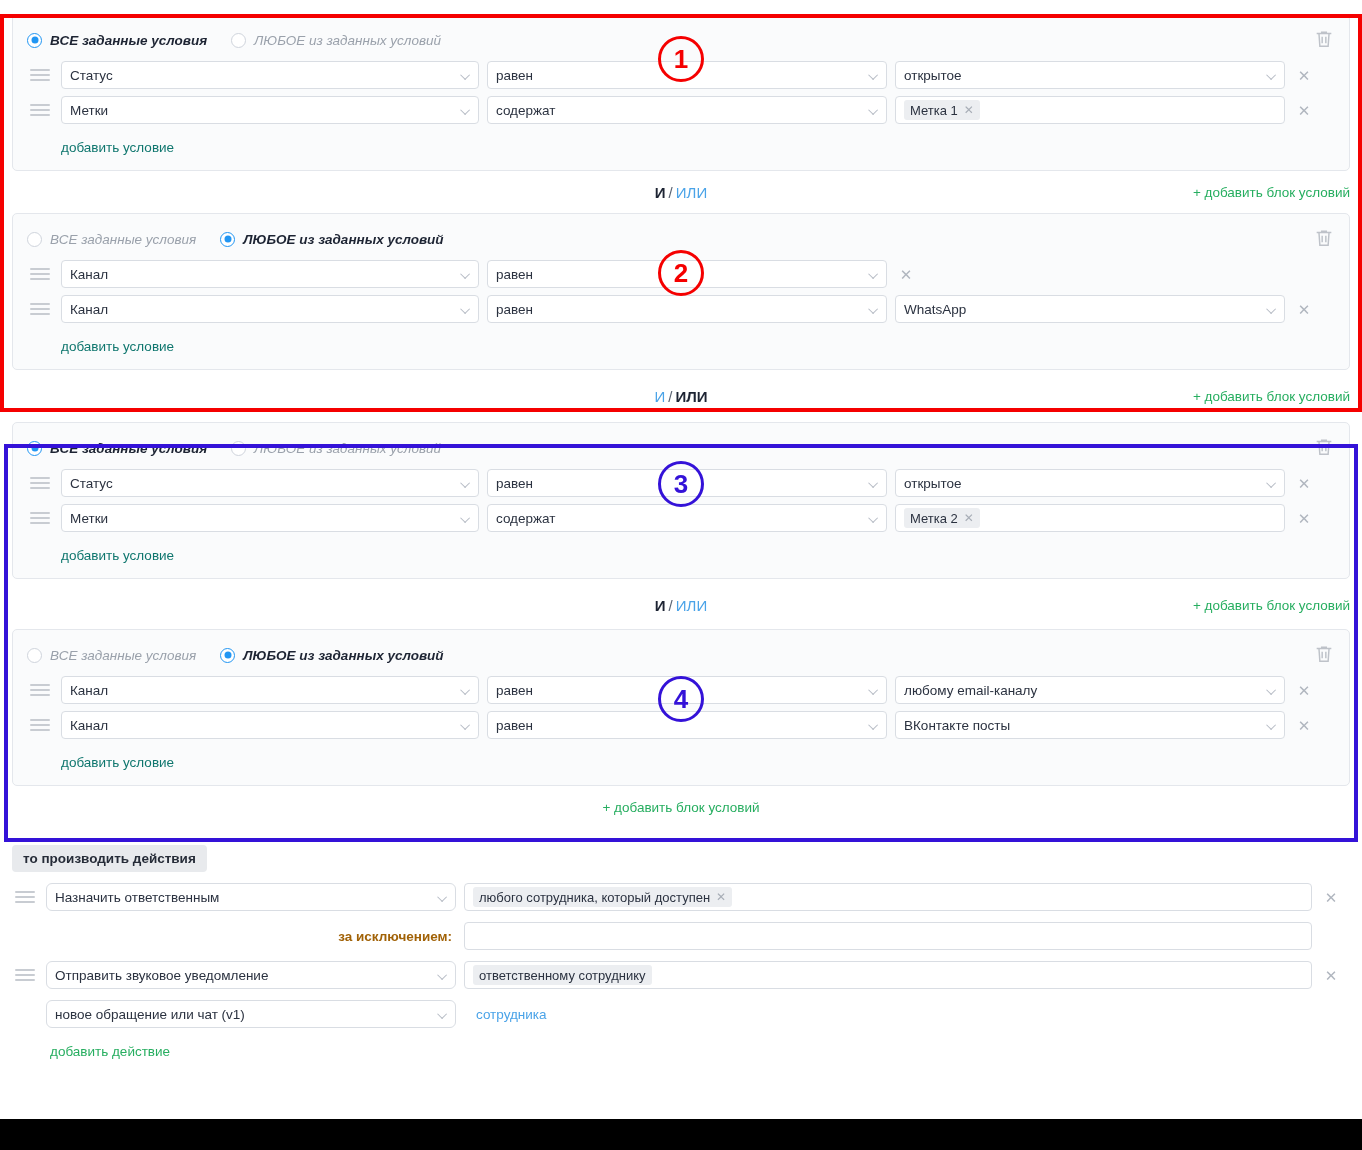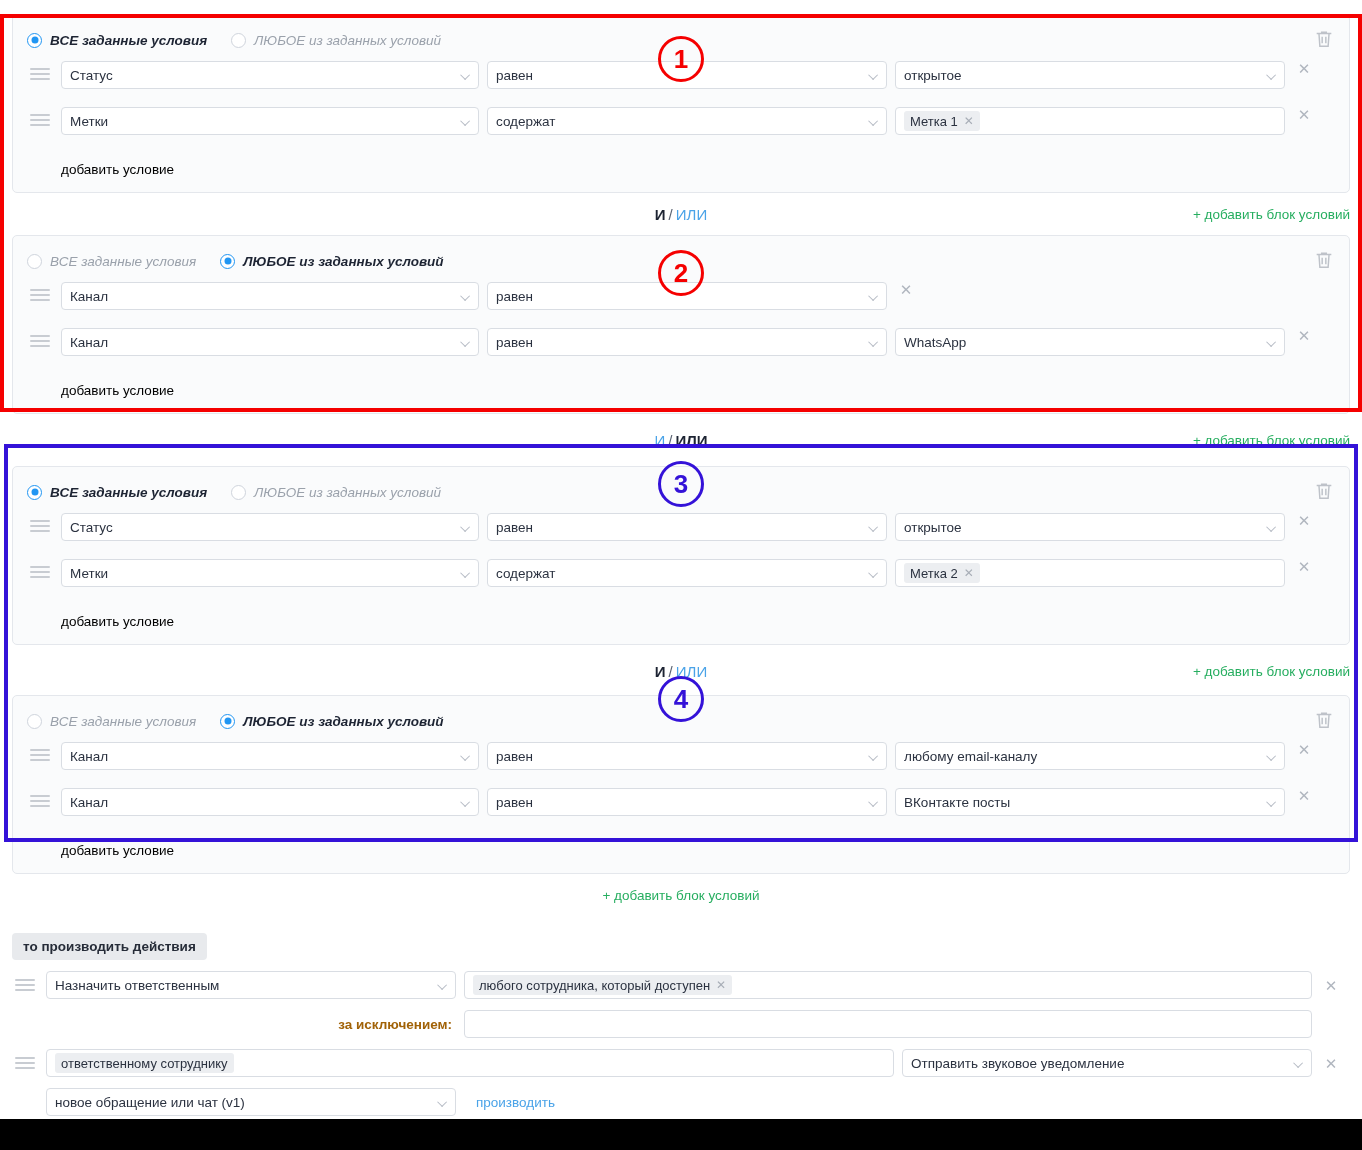--- a/index.html
+++ b/index.html
@@ -95,21 +95,22 @@
     position: absolute;
     right: 0; top: 1px;
     width: 22px; height: 22px;
     opacity: .75;
     cursor: pointer;
   }
 
   
   .cond-row {
     display: flex;
-    margin-bottom: 18px;
+    align-items: center;
+    margin-bottom: 7px;
     gap: 8px;
   }
   .drag-handle {
     width: 26px; height: 26px;
     flex: 0 0 26px;
     display: flex;
     flex-direction: column;
     justify-content: center;
     gap: 3px;
     cursor: grab;
@@ -170,21 +171,21 @@
     height: 20px;
   }
   .chip .chip-x {
     margin-left: 6px;
     color: #a7adb6;
     font-size: 12px;
     cursor: pointer;
   }
 
   .add-cond {
-    color: #000000;
+    color: #0f766e;
     font-size: 13.5px;
     margin: 9px 0 0 34px;
     cursor: pointer;
     display: inline-block;
   }
 
   
   .separator {
     display: flex;
     align-items: center;
@@ -228,21 +229,21 @@
     font-weight: 700;
     border-radius: 4px;
     padding: 6px 11px;
   }
   .act-row {
     display: flex;
     align-items: center;
     gap: 8px;
     margin-top: 11px;
   }
-  .a-sel  { width: 410px; flex: 0 0 410px; }
+  .a-sel  { width: 410px; flex: 0 0 410px; border-radius: 6px; }
   .a-val  { width: 848px; flex: 0 0 848px; }
   .act-label {
     width: 410px; flex: 0 0 410px;
     text-align: right;
     font-size: 13.5px;
     font-weight: 700;
     color: #a16207;
     padding-right: 4px;
   }
   .spacer-26 { width: 26px; flex: 0 0 26px; }
@@ -583,38 +584,38 @@
       </div>
       <div class="row-x" style="visibility:hidden;">✕</div>
     </div>
 
     <div class="act-row">
       <div class="drag-handle">
           <span></span>
           <span></span>
           <span></span>
         </div>
+      <div class="field a-sel">
+        <span>Отправить звуковое уведомление</span>
+        <i class="caret"></i>
+      </div>
       <div class="field a-val">
         <span class="chip">
           <span>ответственному сотруднику</span>
         </span>
-      </div>
-      <div class="field a-sel">
-        <span>Отправить звуковое уведомление</span>
-        <i class="caret"></i>
       </div>
       <div class="row-x">✕</div>
     </div>
 
     <div class="act-row">
       <div class="spacer-26"></div>
       <div class="field a-sel">
         <span>новое обращение или чат (v1)</span>
         <i class="caret"></i>
       </div>
-      <span class="listen-link">производить</span>
+      <span class="listen-link">сотрудника</span>
     </div>
 
     <span class="add-action">добавить действие</span>
   </div>
 
   <div class="bottom-bar"></div>
 </div>
 
 </body></html>

